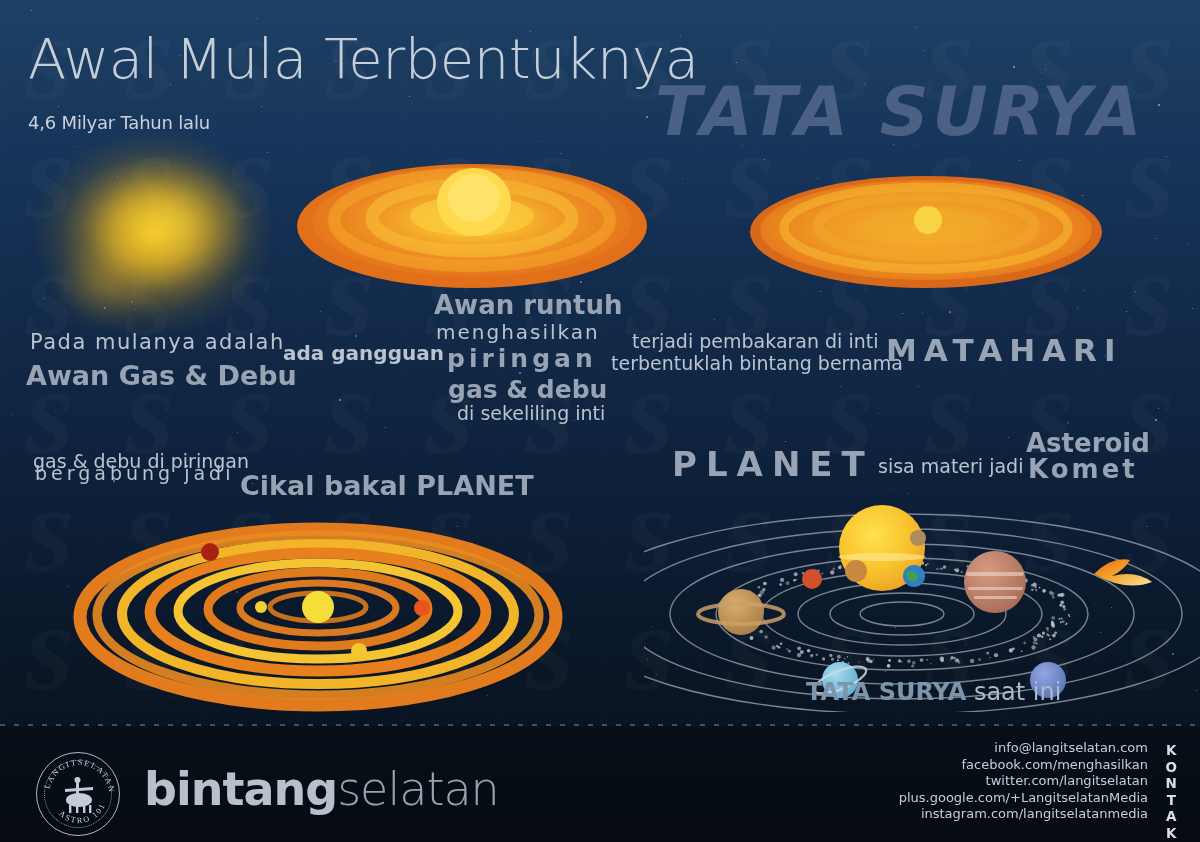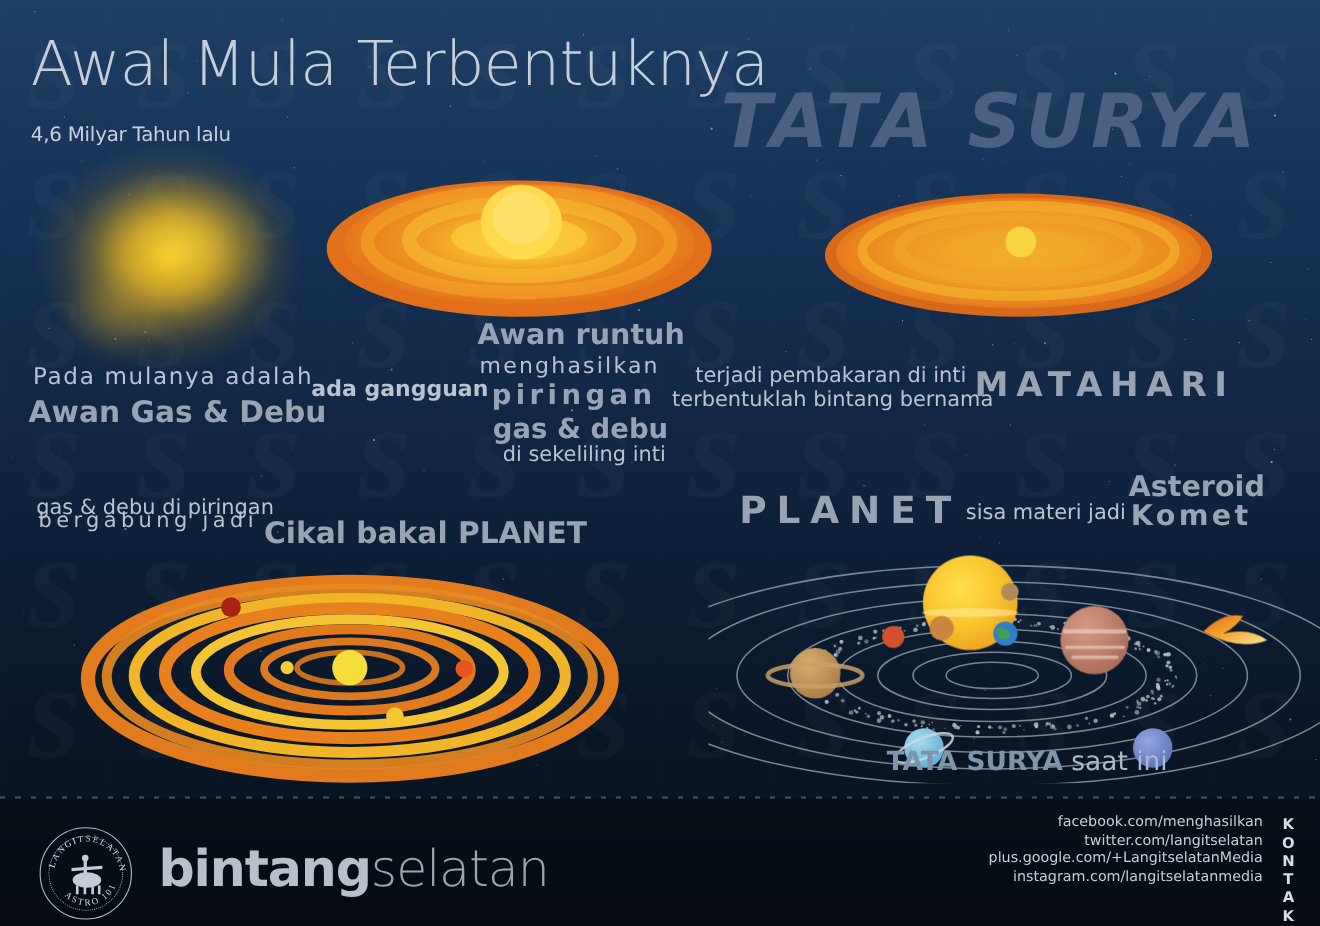--- a/index.html
+++ b/index.html
@@ -797,20 +797,21 @@
         <rect x="52" y="52" width="2.4" height="8"></rect>
       </g>
     </svg>
   </div>
 
   <div class="brand">
     <b>bintang</b><i>selatan</i>
   </div>
 
   <div class="contacts" id="contacts">
+      <div>info@langitselatan.com</div>
       <div>facebook.com/menghasilkan</div>
       <div>twitter.com/langitselatan</div>
       <div>plus.google.com/+LangitselatanMedia</div>
       <div>instagram.com/langitselatanmedia</div>
     </div>
   <div class="kontak" id="kontak">
       <span>K</span>
       <span>O</span>
       <span>N</span>
       <span>T</span>

